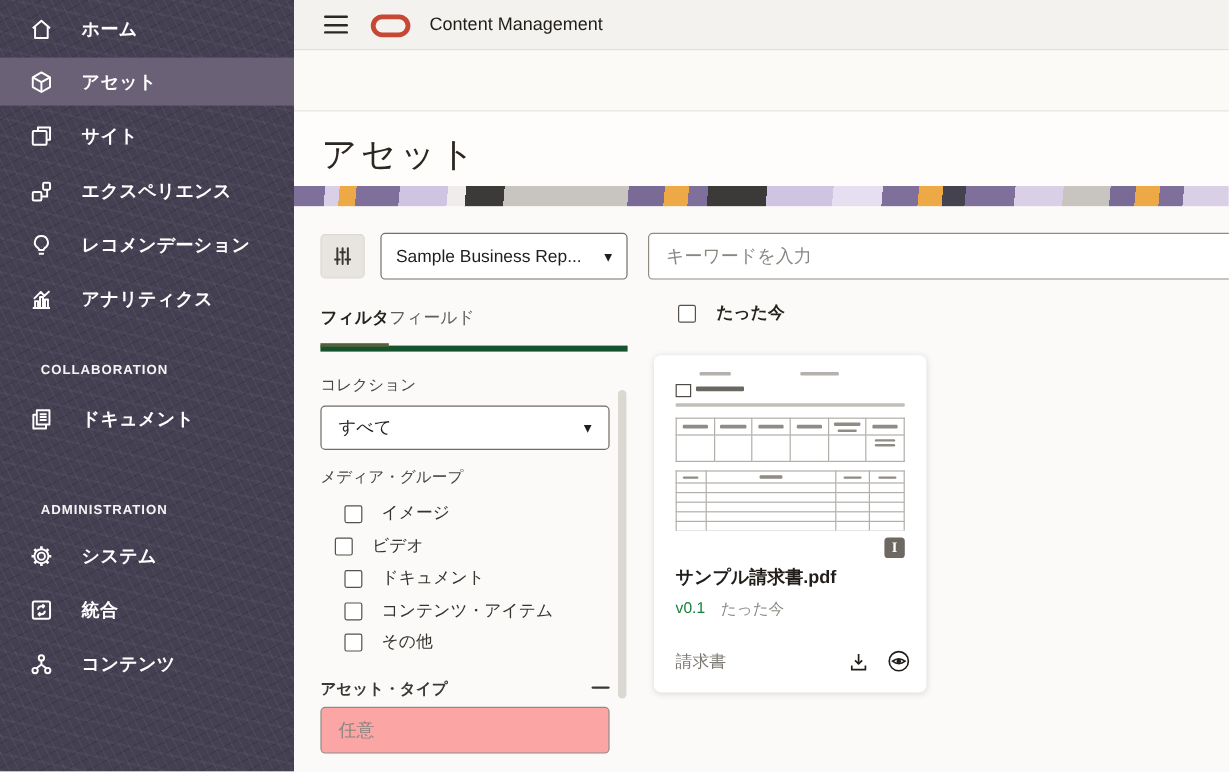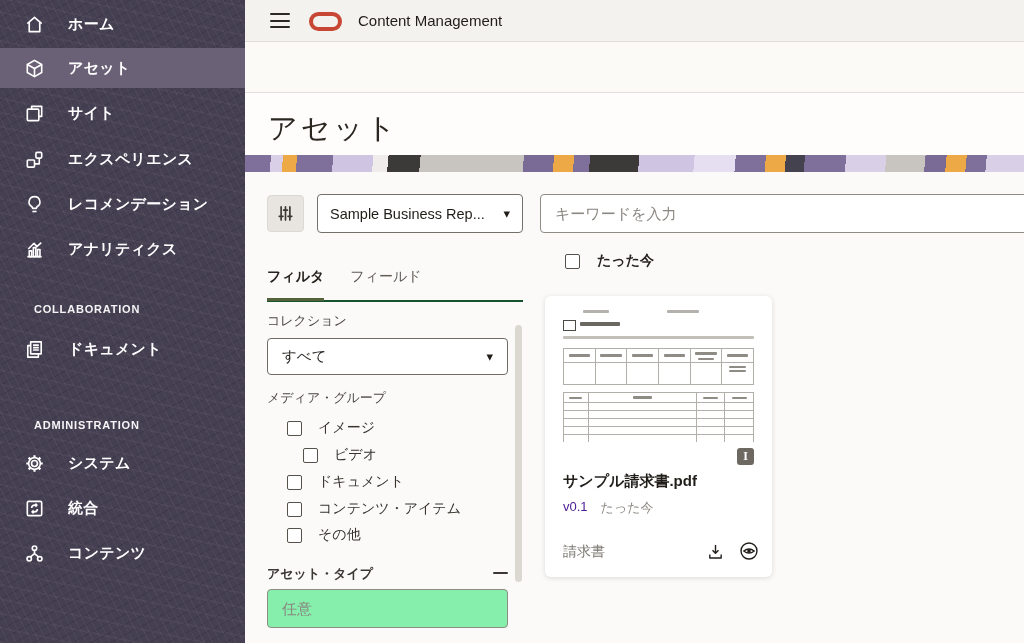--- a/index.html
+++ b/index.html
@@ -50,52 +50,52 @@
   
   .filter-toggle { position:absolute; left:22px; top:23px; width:37px; height:37px; background:#e8e5e1; border:1px solid #dcd9d4; border-radius:4px; display:flex; align-items:center; justify-content:center; cursor:pointer; }
   .repo-select { position:absolute; left:72px; top:22px; width:206px; height:39px; background:#fff; border:1px solid #747069; border-radius:4px; display:flex; align-items:center; padding:0 12px; cursor:pointer; }
   .repo-select .val { font-size:14.5px; color:#211e1a; flex:1; white-space:nowrap; overflow:hidden; }
   .caret { font-size:13px; color:#211e1a; margin-left:6px; }
   .search-box { position:absolute; left:295px; top:22px; width:488px; height:39px; }
   .search-box input { width:100%; height:100%; border:1px solid #8f8b85; border-radius:4px; background:#fff; font-size:15px; padding:0 14px; color:#2b2823; font-family:inherit; }
   .search-box input::placeholder { color:#8a8680; }
 
   
-  .tabs { position:absolute; left:22px; top:96px; width:256px; border-bottom:2px solid #14532d; display:flex; gap:26px; }
+  .tabs { position:absolute; left:22px; top:84px; width:256px; border-bottom:5px solid #14532d; display:flex; }
   .tab { font-size:14px; padding-bottom:12px; cursor:pointer; color:#5f5b55; }
   .tab.active { color:#26231e; font-weight:700; border-bottom:3px solid #55613a; margin-bottom:-1px; }
   .field-label { position:absolute; font-size:13px; color:#4b4742; }
   .select-box { position:absolute; left:22px; width:241px; height:37px; background:#fff; border:1px solid #6f6b65; border-radius:4px; display:flex; align-items:center; padding:0 14px; cursor:pointer; }
   .select-box .val { font-size:14.5px; color:#211e1a; flex:1; }
   .checkrow { position:absolute; display:flex; align-items:center; gap:16px; cursor:pointer; }
   .checkbox { width:15px; height:15px; border:1.6px solid #55524c; border-radius:2px; background:#fff; flex:0 0 15px; cursor:pointer; }
   .checkrow .clabel { font-size:14px; color:#36332d; }
   .collapse-minus { position:absolute; left:248px; top:393px; width:15px; height:15px; cursor:pointer; }
   .collapse-minus::after { content:""; display:block; margin-top:7px; height:2px; background:#3b3833; border-radius:1px; }
   .text-input { position:absolute; left:22px; width:241px; height:39px; }
-  .text-input input { width:100%; height:100%; border:1px solid #8f8b85; border-radius:4px; background:#86efac; font-size:15px; padding:0 14px; color:#2b2823; font-family:inherit; }
+  .text-input input { width:100%; height:100%; border:1px solid #8f8b85; border-radius:4px; background:#fca5a5; font-size:15px; padding:0 14px; color:#2b2823; font-family:inherit; }
   .text-input input::placeholder { color:#8a8680; }
   .panel-scrollbar { position:absolute; left:270px; top:153px; width:7px; height:257px; background:#dbd8d2; border-radius:4px; cursor:pointer; }
 
   
   .select-all { position:absolute; left:320px; top:80px; display:flex; align-items:center; gap:17px; cursor:pointer; }
   .select-all .clabel { font-size:14px; font-weight:700; color:#26231e; }
 
   .asset-card { position:absolute; left:300px; top:124px; width:227px; height:281px; background:#fff; border-radius:6px; box-shadow:0 1px 5px rgba(60,55,50,.16); }
   .thumb { position:absolute; left:10px; top:8px; width:207px; height:138px; background:#fff; overflow:hidden; }
   .tb { position:absolute; background:#b5b2ad; height:3px; border-radius:1px; }
   .logo-box { position:absolute; left:8px; top:16px; width:13px; height:11px; border:1.2px solid #4e4b46; }
   .inv-table { position:absolute; left:8px; width:191px; border-collapse:collapse; table-layout:fixed; }
   .inv-table td { border:1px solid #b2afaa; padding:0; }
   .hbar { height:2.5px; background:#8f8b85; margin:3px auto; width:70%; border-radius:1px; }
   .hbar.sm { width:55%; height:2px; margin:2px auto; }
   .status-badge { position:absolute; left:192px; top:152px; width:17px; height:17px; background:#6e6862; border-radius:3px; color:#fff; font-family:"Liberation Serif","DejaVu Serif",serif; font-size:12px; font-weight:700; display:flex; align-items:center; justify-content:center; }
   .card-title { position:absolute; left:18px; top:176px; font-size:15px; font-weight:700; color:#211e1a; }
   .card-meta { position:absolute; left:18px; top:203px; font-size:13px; display:flex; gap:13px; }
-  .ver { color:#4c1d95; }
+  .ver { color:#15803d; }
   .time { color:#8d8983; }
   .card-type { position:absolute; left:18px; top:247px; font-size:14px; color:#7b7771; }
   .card-action { position:absolute; top:243px; width:24px; height:24px; cursor:pointer; display:flex; align-items:center; justify-content:center; }
   .dl { left:158px; } .pv { left:192px; }
 </style>
 </head>
 <body>
 
 <nav class="sidebar">
   <div class="side-item" style="margin-top:4px">
@@ -260,21 +260,21 @@
       <span class="val">すべて</span>
       <span class="caret">▾</span>
     </div>
 
     <div class="field-label" style="left:22px; top:217px">メディア・グループ</div>
 
     <div class="checkrow" style="left:42px; top:247px">
       <span class="checkbox"></span>
       <span class="clabel">イメージ</span>
     </div>
-    <div class="checkrow" style="left:58px; top:274px">
+    <div class="checkrow" style="left:34px; top:274px">
       <span class="checkbox"></span>
       <span class="clabel">ビデオ</span>
     </div>
     <div class="checkrow" style="left:42px; top:301px">
       <span class="checkbox"></span>
       <span class="clabel">ドキュメント</span>
     </div>
     <div class="checkrow" style="left:42px; top:328px">
       <span class="checkbox"></span>
       <span class="clabel">コンテンツ・アイテム</span>

